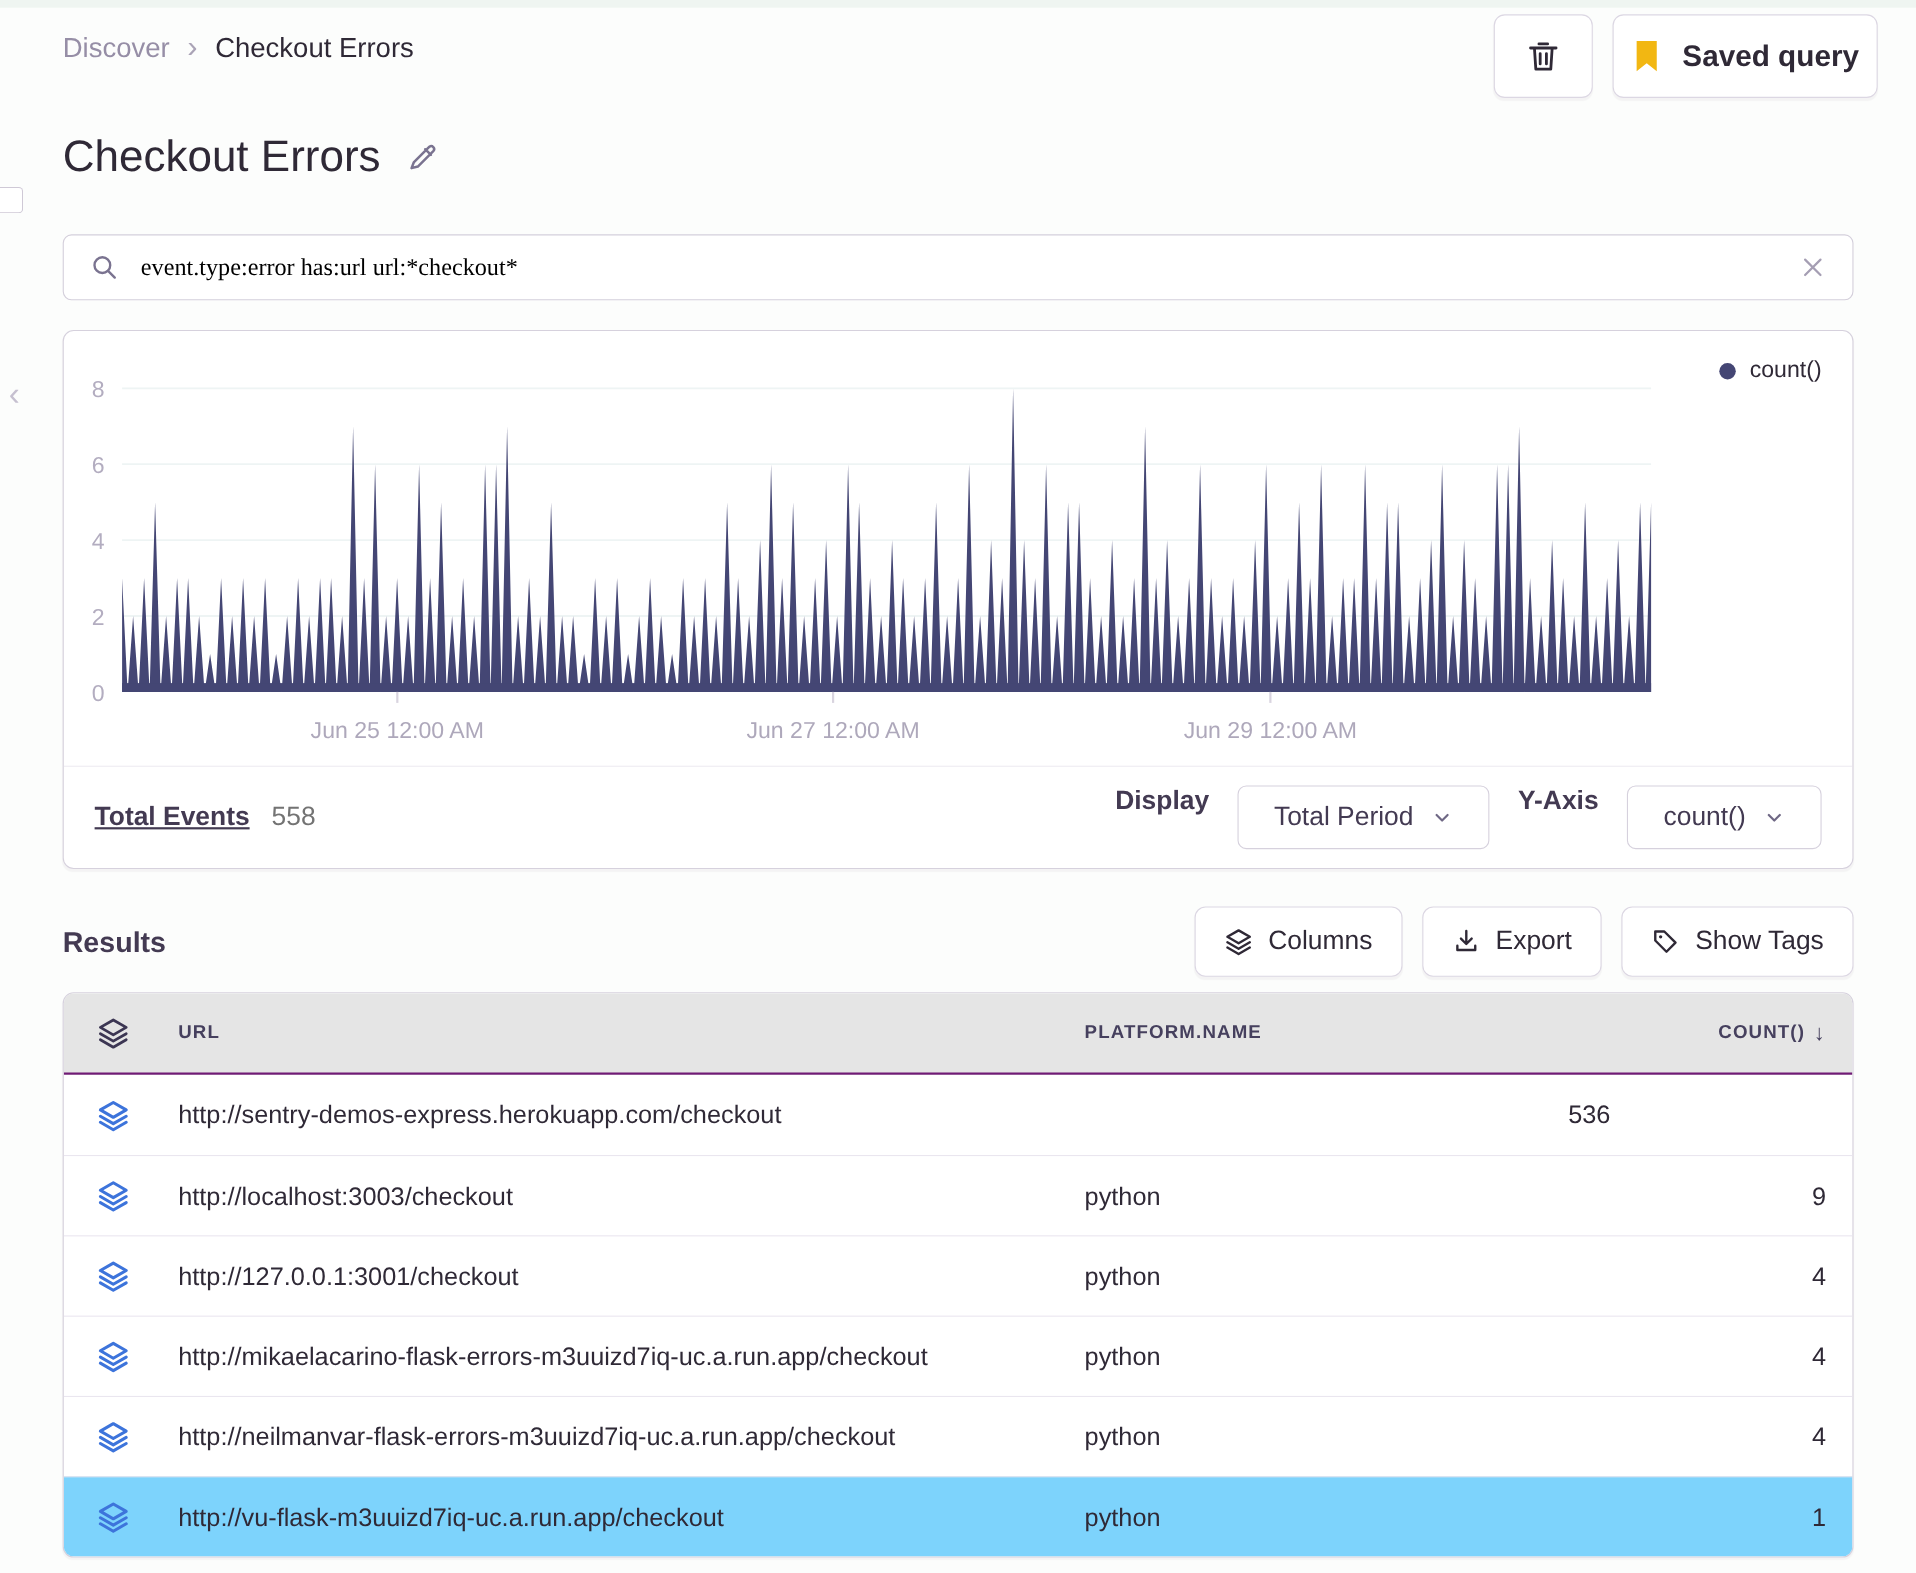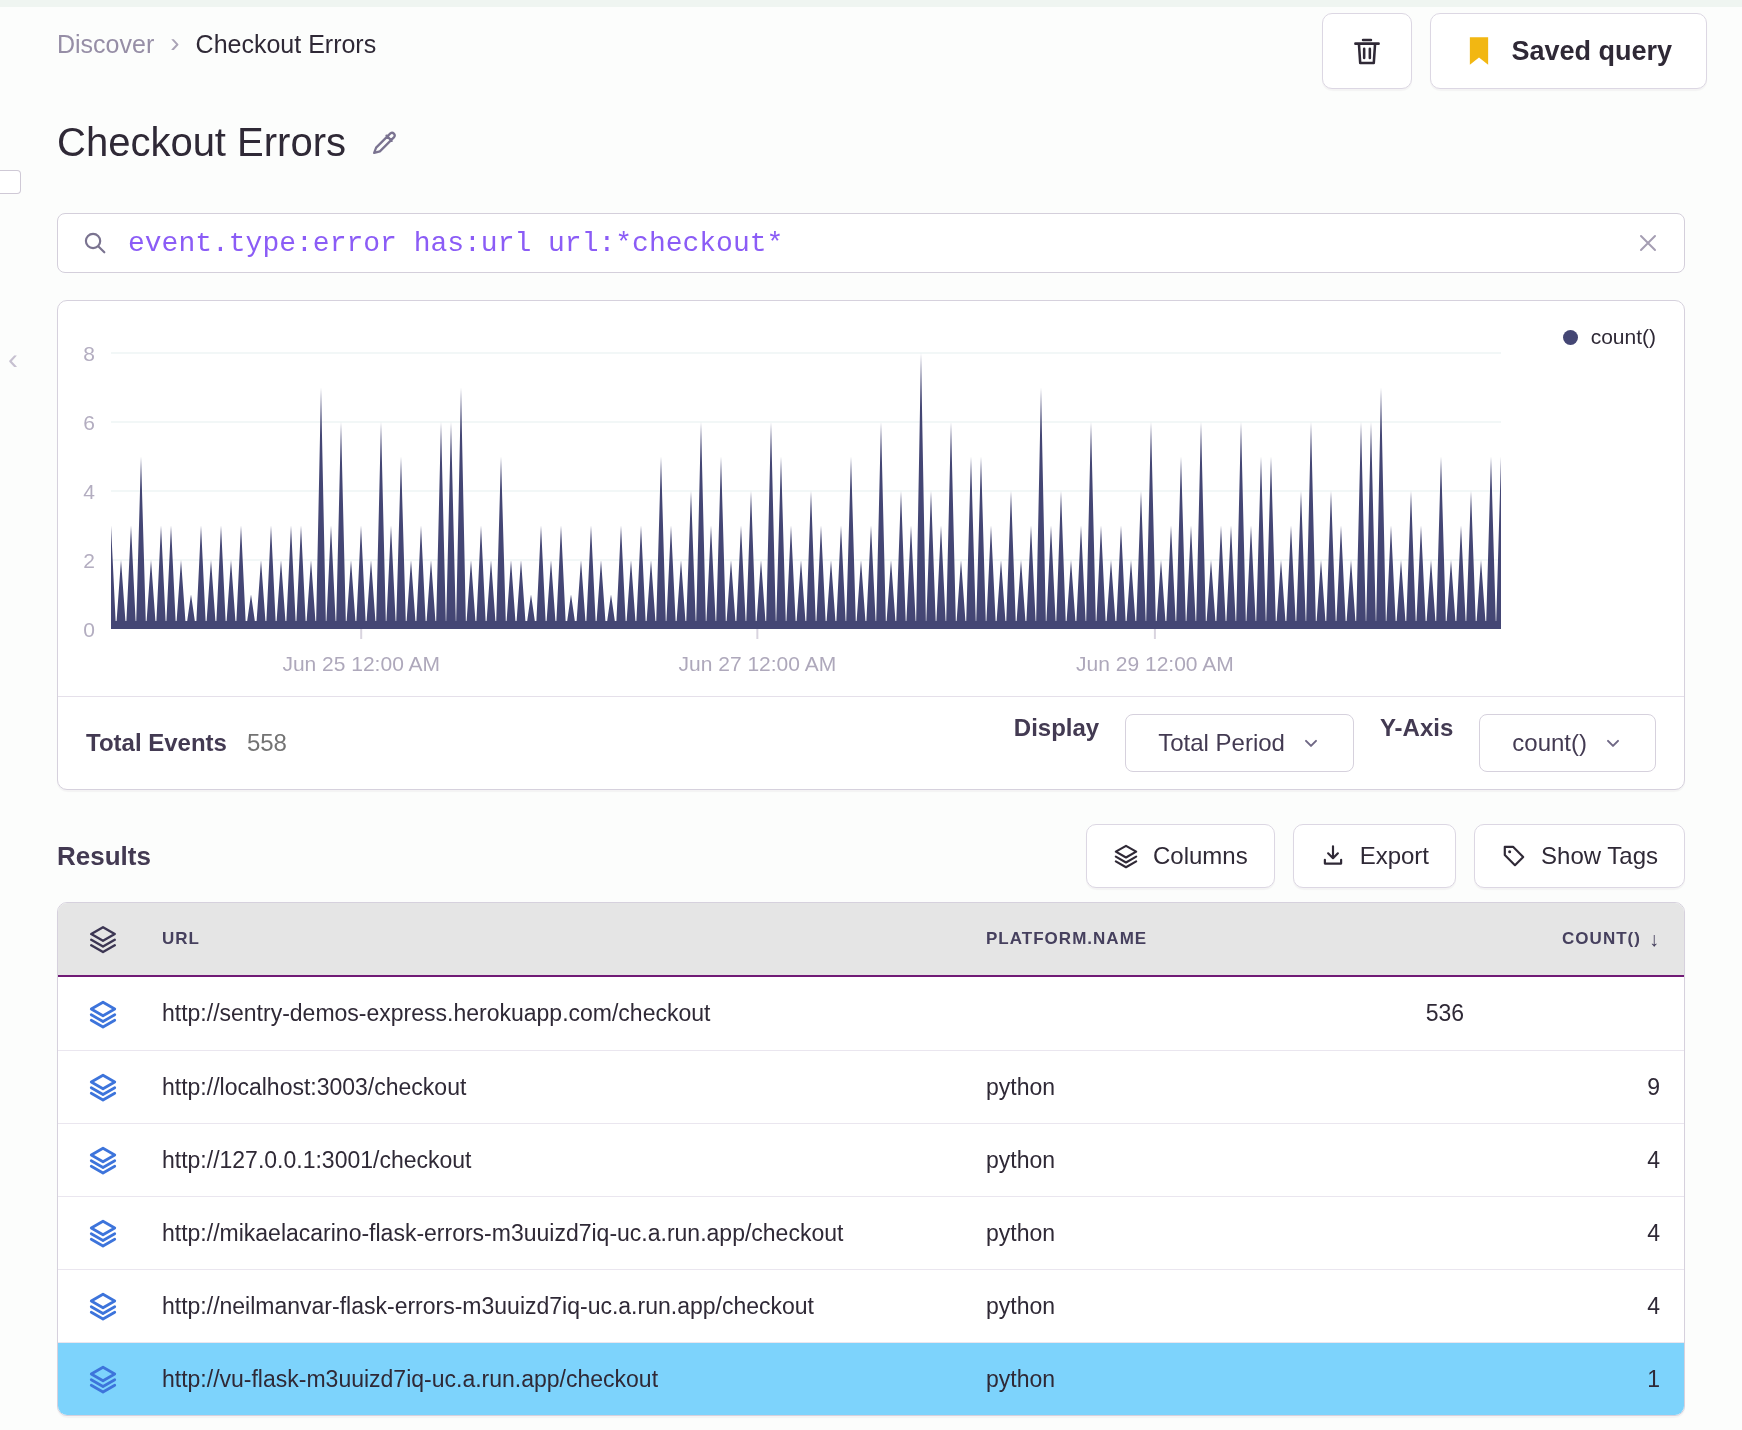--- a/index.html
+++ b/index.html
@@ -20,61 +20,61 @@
   .crumb-current { color:#2f2936; font-weight:500; }
 
   .header-actions { position:absolute; top:13px; right:35px; display:flex; gap:18px; }
   .btn {
     background:#fff; border:1.5px solid #dcd7e3; border-radius:10px;
     box-shadow:0 2px 1px rgba(40,10,60,0.04);
     display:flex; align-items:center; justify-content:center;
     cursor:pointer; color:#2f2936;
   }
   .icon-btn { width:90px; height:76px; }
-  .saved-btn { height:76px; padding:0 34px; gap:18px; font-size:27px; font-weight:bold; }
+  .saved-btn { height:76px; padding:0 16px; gap:18px; font-size:27px; font-weight:bold; }
 
   .page-title-row { position:absolute; left:57px; top:120px; display:flex; align-items:center; gap:22px; }
   .page-title { font-size:40px; font-weight:500; color:#2f2936; }
   .pencil { color:#7a7390; cursor:pointer; }
 
   
   .artifact-tab { position:absolute; left:0; top:170px; width:21px; height:24px; background:#fff;
     border:1px solid #cfc9d6; border-left:none; border-radius:0 4px 4px 0; }
   .artifact-grip { position:absolute; left:8px; top:342px; color:#c6c0d0; font-size:30px; }
 
   
   .search-bar {
     position:absolute; left:57px; top:213px; width:1628px; height:60px;
     background:#fff; border:1.5px solid #d4cfdb; border-radius:8px;
     display:flex; align-items:center; padding:0 24px; gap:20px;
   }
   .search-input {
-    flex:1; border:none; outline:none; font-size:28px; color:#8b5cf6;
-    font-family:Liberation Mono, monospace; background:transparent;
+    flex:1; border:none; outline:none; font-size:22px; color:#000000;
+    font-family:Liberation Serif, serif; background:transparent;
   }
   .search-icon { color:#7a7390; flex:0 0 auto; }
   .clear-icon { color:#a59eb3; cursor:pointer; flex:0 0 auto; }
 
   
   .chart-panel {
     position:absolute; left:57px; top:300px; width:1628px; height:490px;
     background:#fff; border:1.5px solid #d6d1dd; border-radius:10px;
     box-shadow:0 2px 1px rgba(40,10,60,0.04);
   }
   .legend { position:absolute; top:24px; right:28px; display:flex; align-items:center; gap:13px;
     font-size:21px; color:#2f2936; z-index:2; }
   .legend-dot { width:15px; height:15px; border-radius:50%; }
   .chart-svg { position:absolute; left:0; top:0; width:1628px; height:398px; }
 
   .chart-footer {
     position:absolute; left:0; right:0; bottom:0; height:93px;
     border-top:1.5px solid #e5e0ea; display:flex; align-items:center; padding:0 28px;
     border-radius:0 0 10px 10px;
   }
-  .total-label { font-size:24px; font-weight:bold; color:#433a52; }
+  .total-label { font-size:24px; font-weight:bold; color:#433a52;text-decoration:underline; }
   .total-value { font-size:24px; color:#737373; margin-left:20px; }
   .footer-right { margin-left:auto; display:flex; gap:26px; }
   .ctl-label { font-size:24px; font-weight:bold; color:#433a52; }
   .dropdown {
     height:58px; padding:0 32px; gap:16px;
     background:#fff; border:1.5px solid #d6d1dd; border-radius:8px;
     display:flex; align-items:center; font-size:24px; color:#433a52; cursor:pointer;
   }
   .chev { color:#6f6885; }
 

